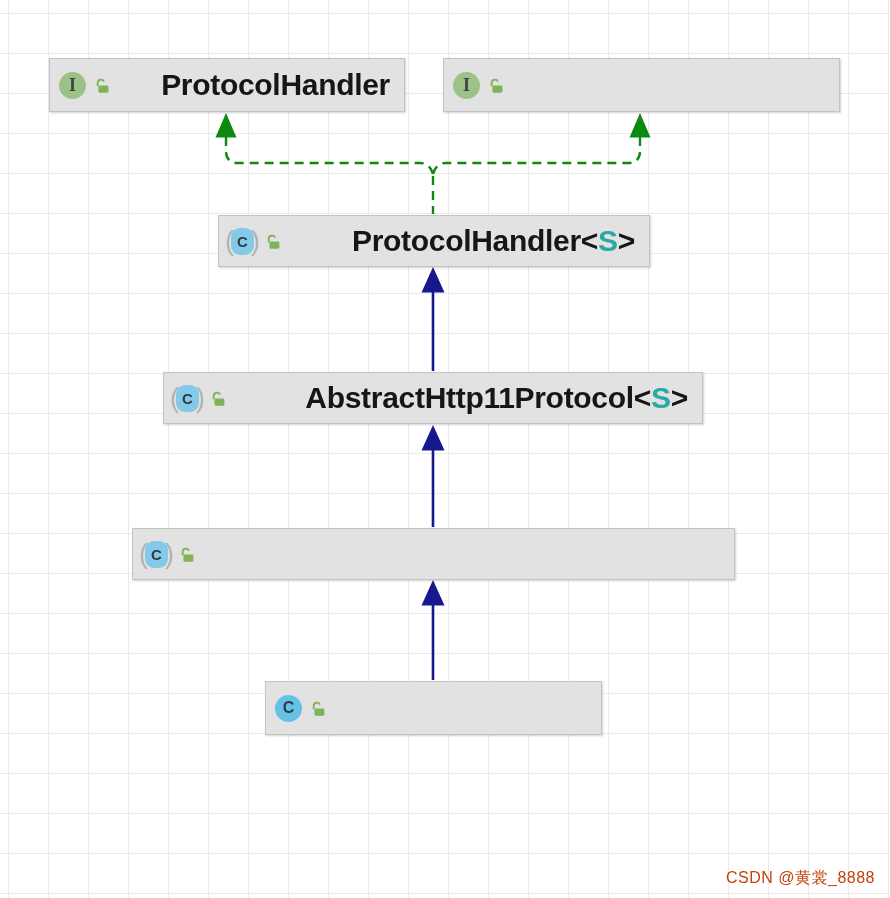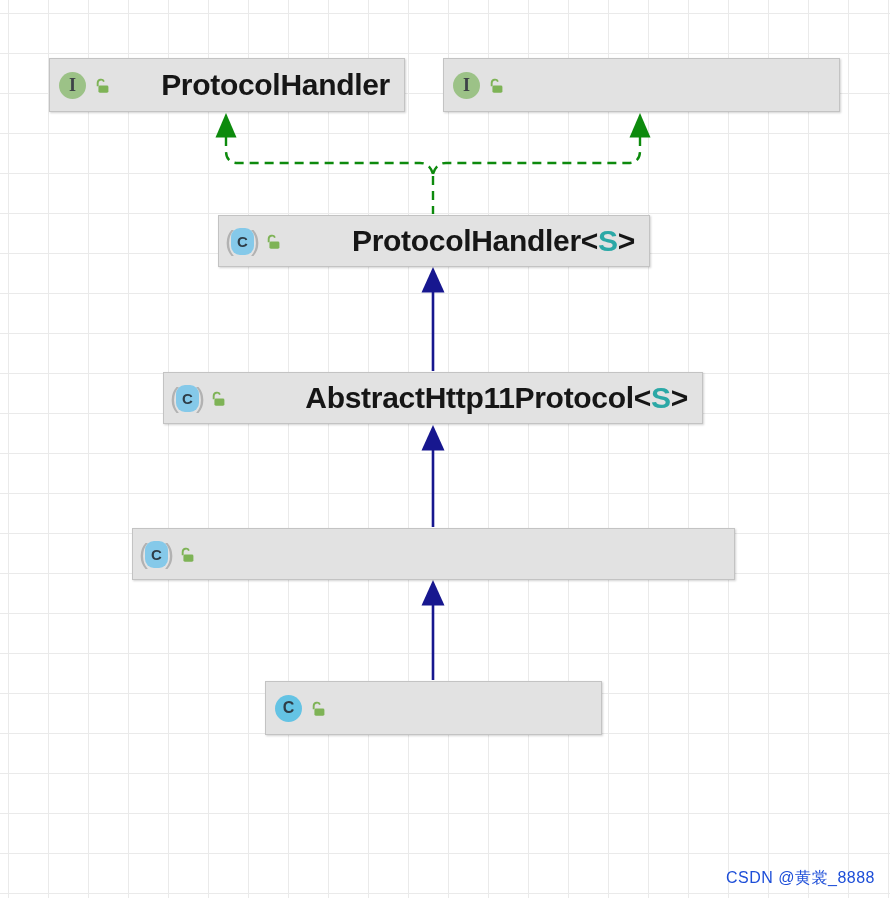--- a/index.html
+++ b/index.html
@@ -47,21 +47,21 @@
   .abstract-wrap{display:flex;align-items:center;flex:none;}
   .paren{color:#b2b2b2;font-size:27px;font-weight:400;line-height:1;margin:0 -3px;}
   .icon-abstract{
     width:23px;height:27px;border-radius:9px;background:#85c9e9;flex:none;
     display:flex;align-items:center;justify-content:center;z-index:1;
   }
   .icon-abstract .icon-letter{font-size:15px;font-weight:700;color:#2e3c46;line-height:1;}
   .lock{margin-left:7px;flex:none;display:flex;}
   .watermark{
     position:absolute;right:15px;bottom:9px;
-    font-size:16px;color:#1d4ed8;letter-spacing:0.5px;
+    font-size:16px;color:#c2410c;letter-spacing:0.5px;
   }
 </style>
 </head>
 <body>
 
 <div class="canvas">
 
   <svg class="edges" width="890" height="898" viewBox="0 0 890 898">
 
     <g>

